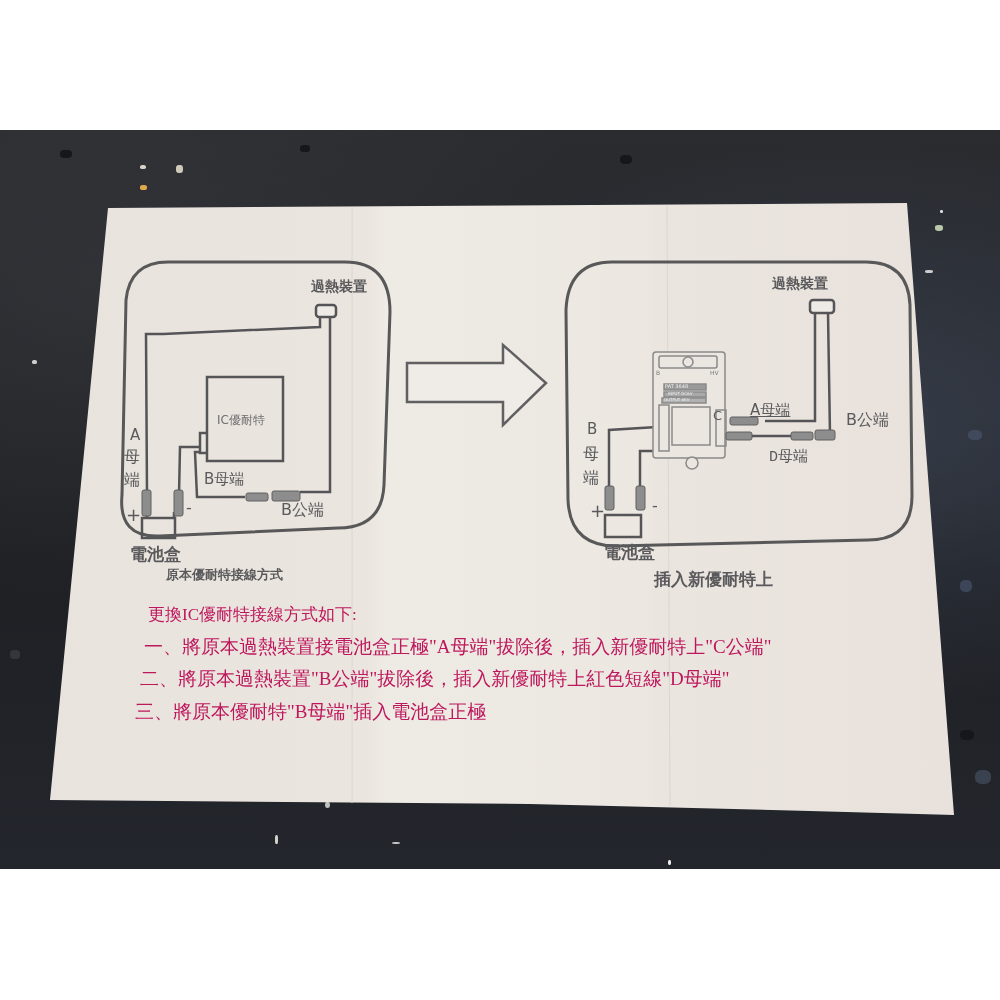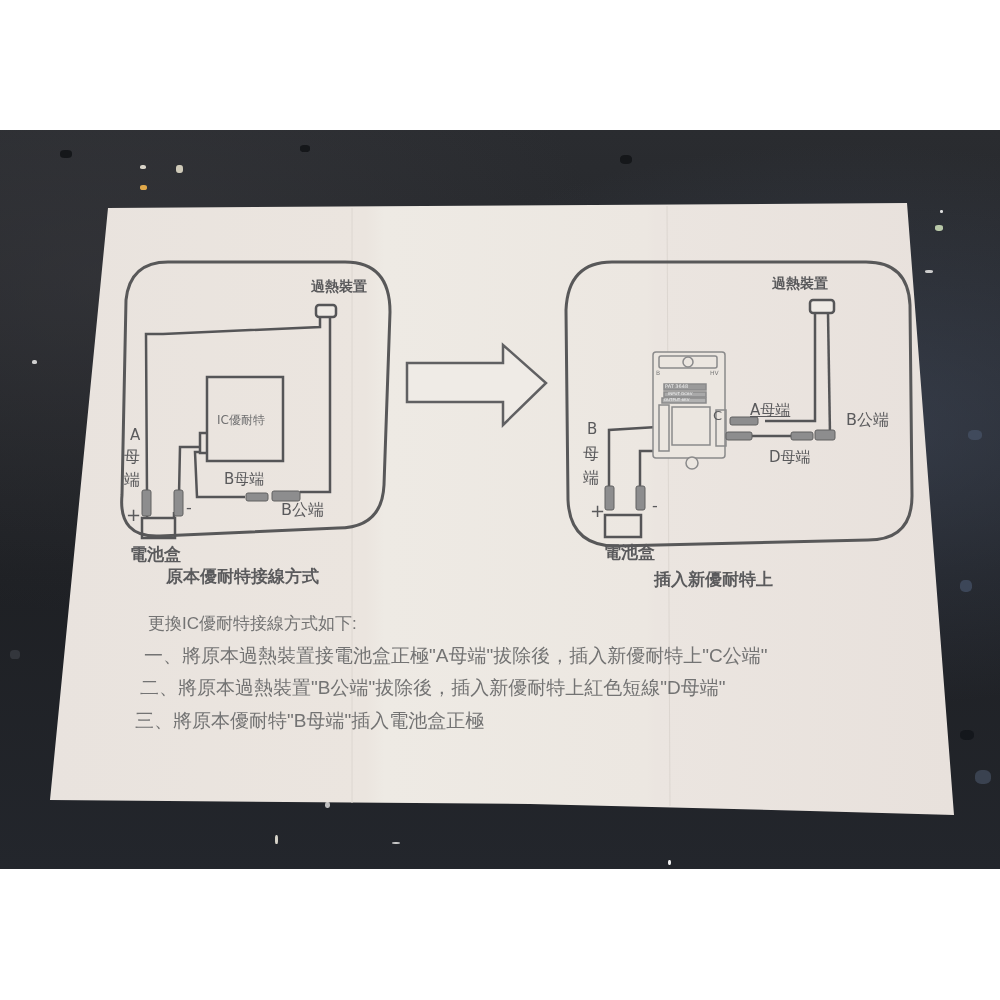--- a/index.html
+++ b/index.html
@@ -8,21 +8,21 @@
   .photo { position:absolute; left:0; top:130px; width:1000px; height:739px;
            background:
              radial-gradient(ellipse at 85% 40%, rgba(70,80,100,0.55) 0%, rgba(0,0,0,0) 45%),
              radial-gradient(ellipse at 10% 20%, rgba(60,60,65,0.5) 0%, rgba(0,0,0,0) 40%),
              linear-gradient(180deg,#2a2c30 0%, #1e2024 60%, #23262c 100%);
            overflow:hidden; }
   .speck { position:absolute; border-radius:40%; }
   .diagram-svg { position:absolute; left:0; top:0; width:1000px; height:1000px; }
   .lbl { position:absolute; color:#5a5a5c; font-family:"DejaVu Sans", sans-serif; white-space:nowrap; line-height:1; }
   .serif { font-family:"DejaVu Serif", serif;font-weight:bold; }
-  .instr { position:absolute; color:#737373; font-size:19px; white-space:nowrap; line-height:1; font-family:Liberation Sans, sans-serif;margin-top:9px; }
+  .instr { position:absolute; color:#be185d; font-size:19px; white-space:nowrap; line-height:1; font-family:Liberation Serif, serif; }
 </style>
 </head>
 <body>
 
 <div class="photo">
   <div class="speck" style="left:140px;top:35px;width:6px;height:4px;background:#d9d4c9"></div>
   <div class="speck" style="left:140px;top:55px;width:7px;height:5px;background:#e0a84a"></div>
   <div class="speck" style="left:176px;top:35px;width:7px;height:8px;background:#cfcab9"></div>
   <div class="speck" style="left:32px;top:230px;width:5px;height:4px;background:#cfcfcf"></div>
   <div class="speck" style="left:935px;top:95px;width:8px;height:6px;background:#b8c8a8"></div>
@@ -130,37 +130,37 @@
     <rect x="605" y="486" width="9" height="24" rx="2"></rect>
     <rect x="636" y="486" width="9" height="24" rx="2"></rect>
   </g>
 </svg>
 
 <div class="lbl serif" style="left:311px;top:279px;font-size:14px;">過熱裝置</div>
 <div class="lbl" style="left:217px;top:414px;font-size:12px;color:#6f6f70;">IC優耐特</div>
 <div class="lbl" style="left:130px;top:428px;font-size:15px;">A</div>
 <div class="lbl" style="left:124px;top:449px;font-size:16px;">母</div>
 <div class="lbl" style="left:124px;top:472px;font-size:16px;">端</div>
-<div class="lbl" style="left:224px;top:472px;font-size:15px;text-align:right;">B母端</div>
+<div class="lbl" style="left:204px;top:472px;font-size:15px;text-align:right;">B母端</div>
 <div class="lbl" style="left:281px;top:502px;font-size:16px;">B公端</div>
 <div class="lbl" style="left:126px;top:506px;font-size:18px;">+</div>
 <div class="lbl" style="left:186px;top:500px;font-size:16px;">-</div>
 <div class="lbl serif" style="left:130px;top:546px;font-size:17px;">電池盒</div>
-<div class="lbl serif" style="left:166px;top:568px;font-size:17px;">原本優耐特接線方式</div>
+<div class="lbl serif" style="left:166px;top:568px;font-size:13px;">原本優耐特接線方式</div>
 
 <div class="lbl serif" style="left:772px;top:276px;font-size:14px;">過熱裝置</div>
 <div class="lbl" style="left:656px;top:370px;font-size:6px;color:#7a7a7a;">B</div>
 <div class="lbl" style="left:710px;top:370px;font-size:6px;color:#7a7a7a;">HV</div>
 <div class="lbl" style="left:665px;top:384px;font-size:5px;color:#eeeeee;">PAT 3648</div>
 <div class="lbl" style="left:668px;top:392px;font-size:4px;color:#f0f0f0;">INPUT DC6V</div>
 <div class="lbl" style="left:664px;top:398px;font-size:4px;color:#f0f0f0;">OUTPUT 6KV</div>
 <div class="lbl" style="left:713px;top:409px;font-size:13px;">C</div>
 <div class="lbl" style="left:750px;top:403px;font-size:15px;text-decoration:underline;">A母端</div>
 <div class="lbl" style="left:846px;top:412px;font-size:16px;">B公端</div>
-<div class="lbl" style="left:769px;top:450px;font-size:15px;">D母端</div>
+<div class="lbl" style="left:769px;top:450px;font-size:15px;font-family:Liberation Mono, monospace;">D母端</div>
 <div class="lbl" style="left:587px;top:422px;font-size:15px;">B</div>
 <div class="lbl" style="left:583px;top:446px;font-size:16px;">母</div>
 <div class="lbl" style="left:583px;top:470px;font-size:16px;">端</div>
 <div class="lbl" style="left:590px;top:502px;font-size:18px;">+</div>
 <div class="lbl" style="left:652px;top:498px;font-size:16px;">-</div>
 <div class="lbl serif" style="left:604px;top:544px;font-size:17px;">電池盒</div>
 <div class="lbl serif" style="left:654px;top:571px;font-size:17px;">插入新優耐特上</div>
 
 <div class="instr" style="left:148px;top:606px;font-size:17px;">更換IC優耐特接線方式如下:</div>
 <div class="instr" style="left:144px;top:637px;">一、將原本過熱裝置接電池盒正極"A母端"拔除後，插入新優耐特上"C公端"</div>

